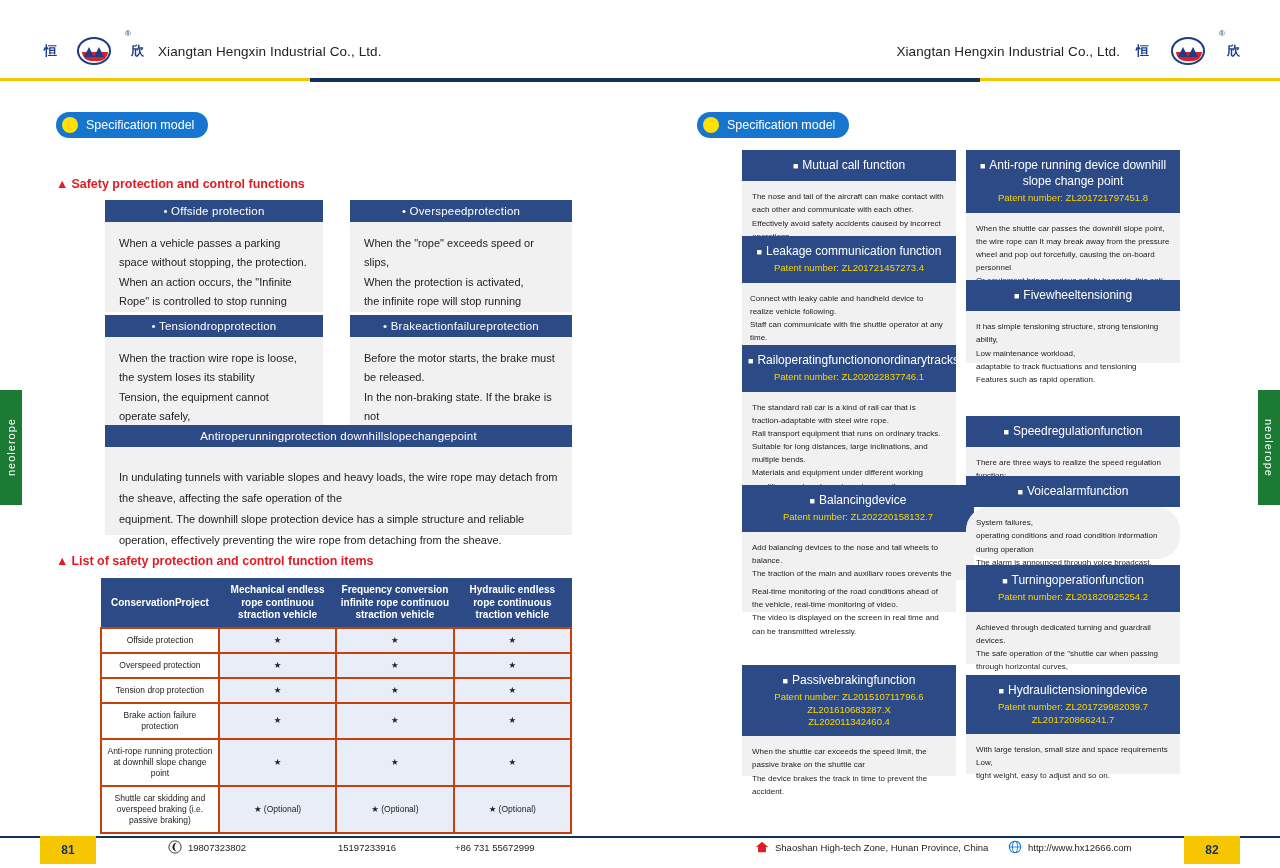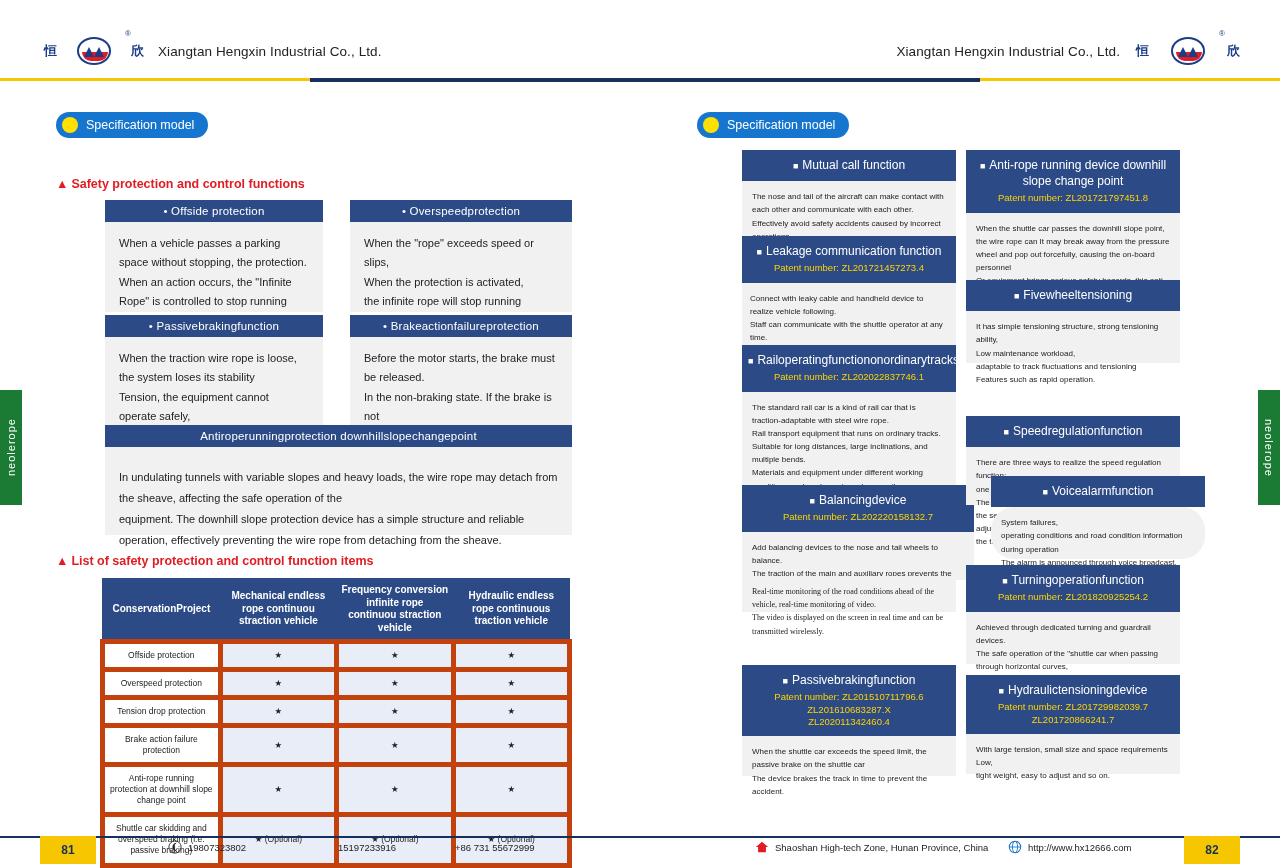--- a/index.html
+++ b/index.html
@@ -92,21 +92,21 @@
 
   
   .tbl {
     position:absolute; border-collapse:collapse; font-size:8.5px; color:#222;
   }
   .tbl th {
     background:#2c4a86; color:#fff; font-size:10px; font-weight:bold;
     border:1px solid #2c4a86; padding:5px 4px; line-height:1.25;
   }
   .tbl td {
-    border:5px solid #c2410c; padding:6px 4px; text-align:center; line-height:1.3;
+    border:2px solid #c2410c; padding:6px 4px; text-align:center; line-height:1.3;
   }
   .tbl td.lbl { background:#ffffff; }
   .tbl td.val { background:#e8edf7; }
 
   
   .card { position:absolute; }
   .card .ch {
     background:#2c4a86; color:#fff; text-align:center; padding:7px 6px 8px;
     font-size:12px; line-height:1.35;
   }
@@ -196,21 +196,21 @@
 </div>
 
 <div class="box" style="left:350px; top:200px; width:222px;">
   <div class="bh">• Overspeedprotection</div>
   <div class="bb" style="height:90px; white-space:pre-line;">When the "rope" exceeds speed or slips,
 When the protection is activated,
 the infinite rope will stop running immediately.</div>
 </div>
 
 <div class="box" style="left:105px; top:315px; width:218px;">
-  <div class="bh">• Passivebrakingfunction</div>
+  <div class="bh">• Tensiondropprotection</div>
   <div class="bb" style="height:98px; white-space:pre-line;">When the traction wire rope is loose,
 the system loses its stability
 Tension, the equipment cannot operate safely,
 at this time, the system automatically
 stop running.</div>
 </div>
 
 <div class="box" style="left:350px; top:315px; width:222px;">
   <div class="bh">• Brakeactionfailureprotection</div>
   <div class="bb" style="height:98px; white-space:pre-line;">Before the motor starts, the brake must be released.
@@ -316,21 +316,21 @@
 <div class="card" style="left:742px; top:485px; width:232px;">
   <div class="ch">
     <span class="sq">■</span><span>Balancingdevice</span>
     <span class="pat">Patent number: ZL202220158132.7</span>
   </div>
   <div class="cb" style="height:48px; white-space:pre-line;">Add balancing devices to the nose and tail wheels to balance.
 The traction of the main and auxiliary ropes prevents the shuttle car from tipping over or derailing.</div>
 </div>
 
 <div class="card" style="left:742px; top:576px; width:214px;">
-  <div class="cb" style="height:36px; white-space:pre-line;font-family:Liberation Serif, serif;">Real-time monitoring of the road conditions ahead of the vehicle, real-time monitoring of video.
+  <div class="cb" style="height:36px; white-space:pre-line;">Real-time monitoring of the road conditions ahead of the vehicle, real-time monitoring of video.
 The video is displayed on the screen in real time and can be transmitted wirelessly.</div>
 </div>
 
 <div class="card" style="left:742px; top:665px; width:214px;">
   <div class="ch">
     <span class="sq">■</span><span>Passivebrakingfunction</span>
     <span class="pat" style="white-space:pre-line;">Patent number: ZL201510711796.6
 ZL201610683287.X
 ZL202011342460.4</span>
   </div>
@@ -362,21 +362,21 @@
   <div class="ch">
     <span class="sq">■</span><span>Speedregulationfunction</span>
   </div>
   <div class="cb" style="height:58px; white-space:pre-line;">There are three ways to realize the speed regulation function:
 one is double
 The speed reducer has two speeds,
 the second is the variable frequency stepless adjustment Speed,
 the third is hydraulic stepless speed regulation.</div>
 </div>
 
-<div class="card" style="left:966px; top:476px; width:214px;margin-left:25px;">
+<div class="card" style="left:966px; top:476px; width:214px;">
   <div class="ch">
     <span class="sq">■</span><span>Voicealarmfunction</span>
   </div>
   <div class="cb" style="height:52px; white-space:pre-line;border-radius:23px;">System failures,
 operating conditions and road condition information during operation
 The alarm is announced through voice broadcast,
 accompanied by beeps and flashing lights.</div>
 </div>
 
 <div class="card" style="left:966px; top:565px; width:214px;">

